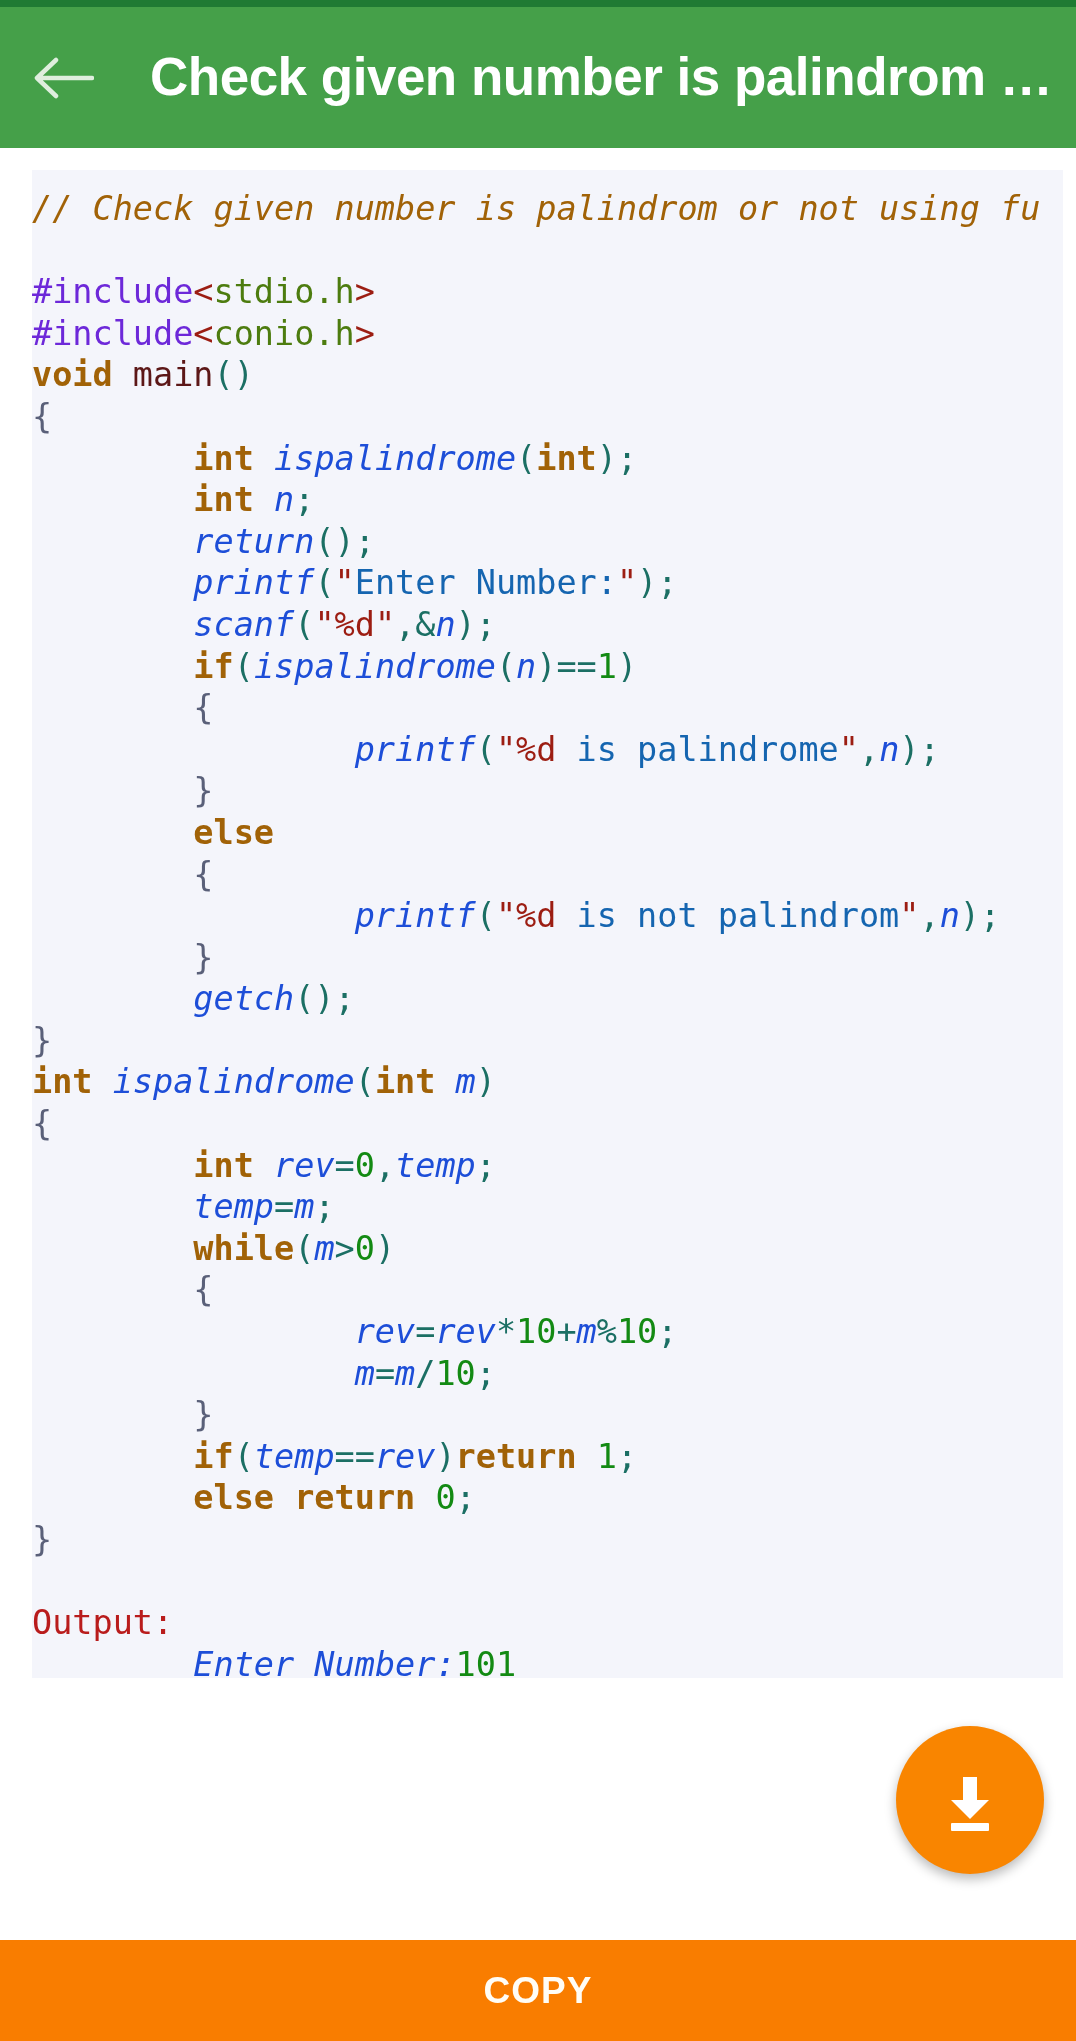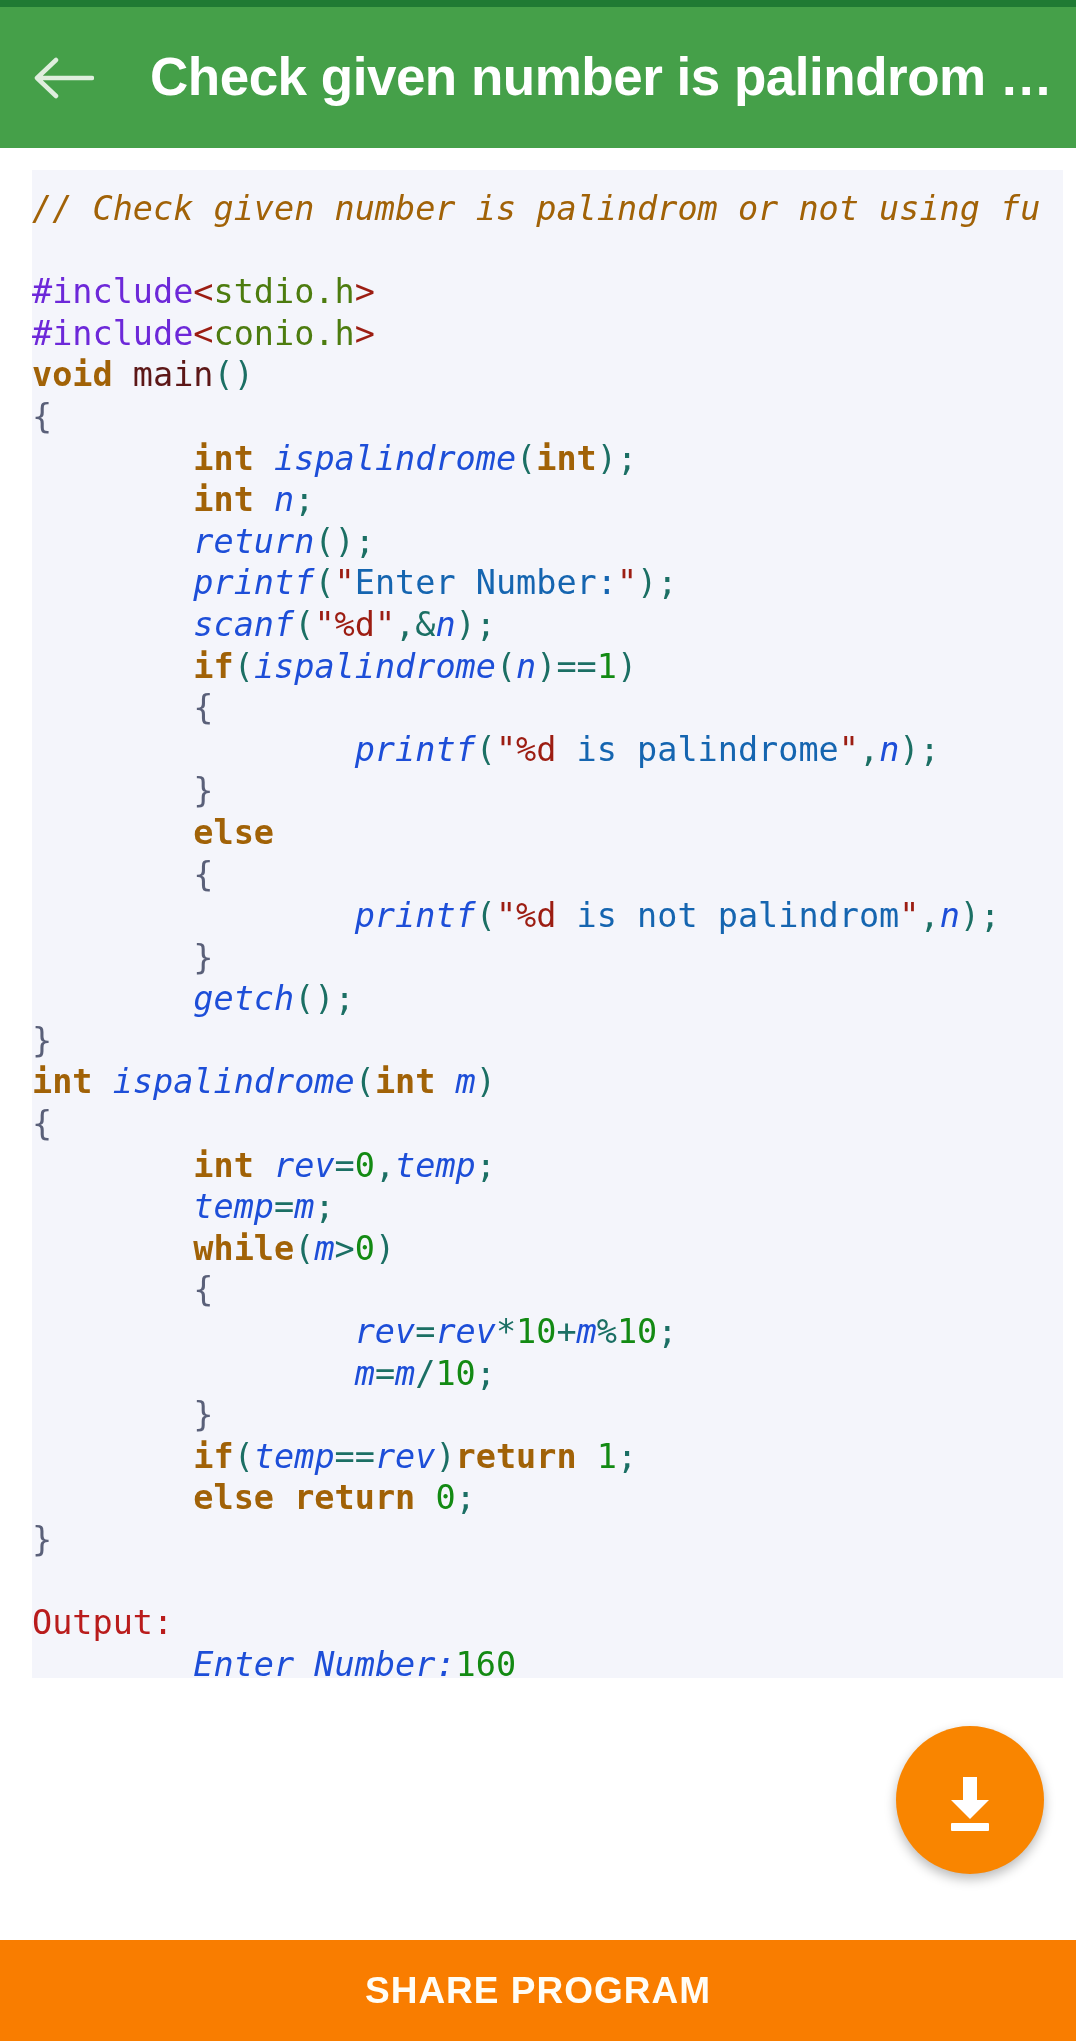--- a/index.html
+++ b/index.html
@@ -200,29 +200,29 @@
         <span class="kw">while</span><span class="pn">(</span><span class="id">m</span><span class="pn">&gt;</span><span class="nu">0</span><span class="pn">)</span>
         <span class="br">{</span>
                 <span class="id">rev</span><span class="pn">=</span><span class="id">rev</span><span class="pn">*</span><span class="nu">10</span><span class="pn">+</span><span class="id">m</span><span class="pn">%</span><span class="nu">10</span><span class="pn">;</span>
                 <span class="id">m</span><span class="pn">=</span><span class="id">m</span><span class="pn">/</span><span class="nu">10</span><span class="pn">;</span>
         <span class="br">}</span>
         <span class="kw">if</span><span class="pn">(</span><span class="id">temp</span><span class="pn">==</span><span class="id">rev</span><span class="pn">)</span><span class="kw">return</span> <span class="nu">1</span><span class="pn">;</span>
         <span class="kw">else return</span> <span class="nu">0</span><span class="pn">;</span>
 <span class="br">}</span>
 
 <span class="out">Output:</span>
-        <span class="id">Enter Number:</span><span class="nu">160</span>
+        <span class="id">Enter Number:</span><span class="nu">101</span>
                    </pre>
   </div>
 </div>
 
 <button id="fab">
   <span>
     <svg width="66" height="66" viewBox="0 0 66 66" aria-hidden="true">
       <path d="M26 10 H40 V33 H52 L33 52 L14 33 H26 Z" fill="#ffffff"></path>
       <rect x="14" y="56" width="38" height="8" rx="1" fill="#ffffff"></rect>
     </svg>
   </span>
 </button>
 
 <div id="bottom-bar">
-  <button class="bottom-btn" id="share-button">SHARE PROGRAM</button>
+  <button class="bottom-btn" id="copy-button">COPY</button>
 </div>
 
 </body></html>

